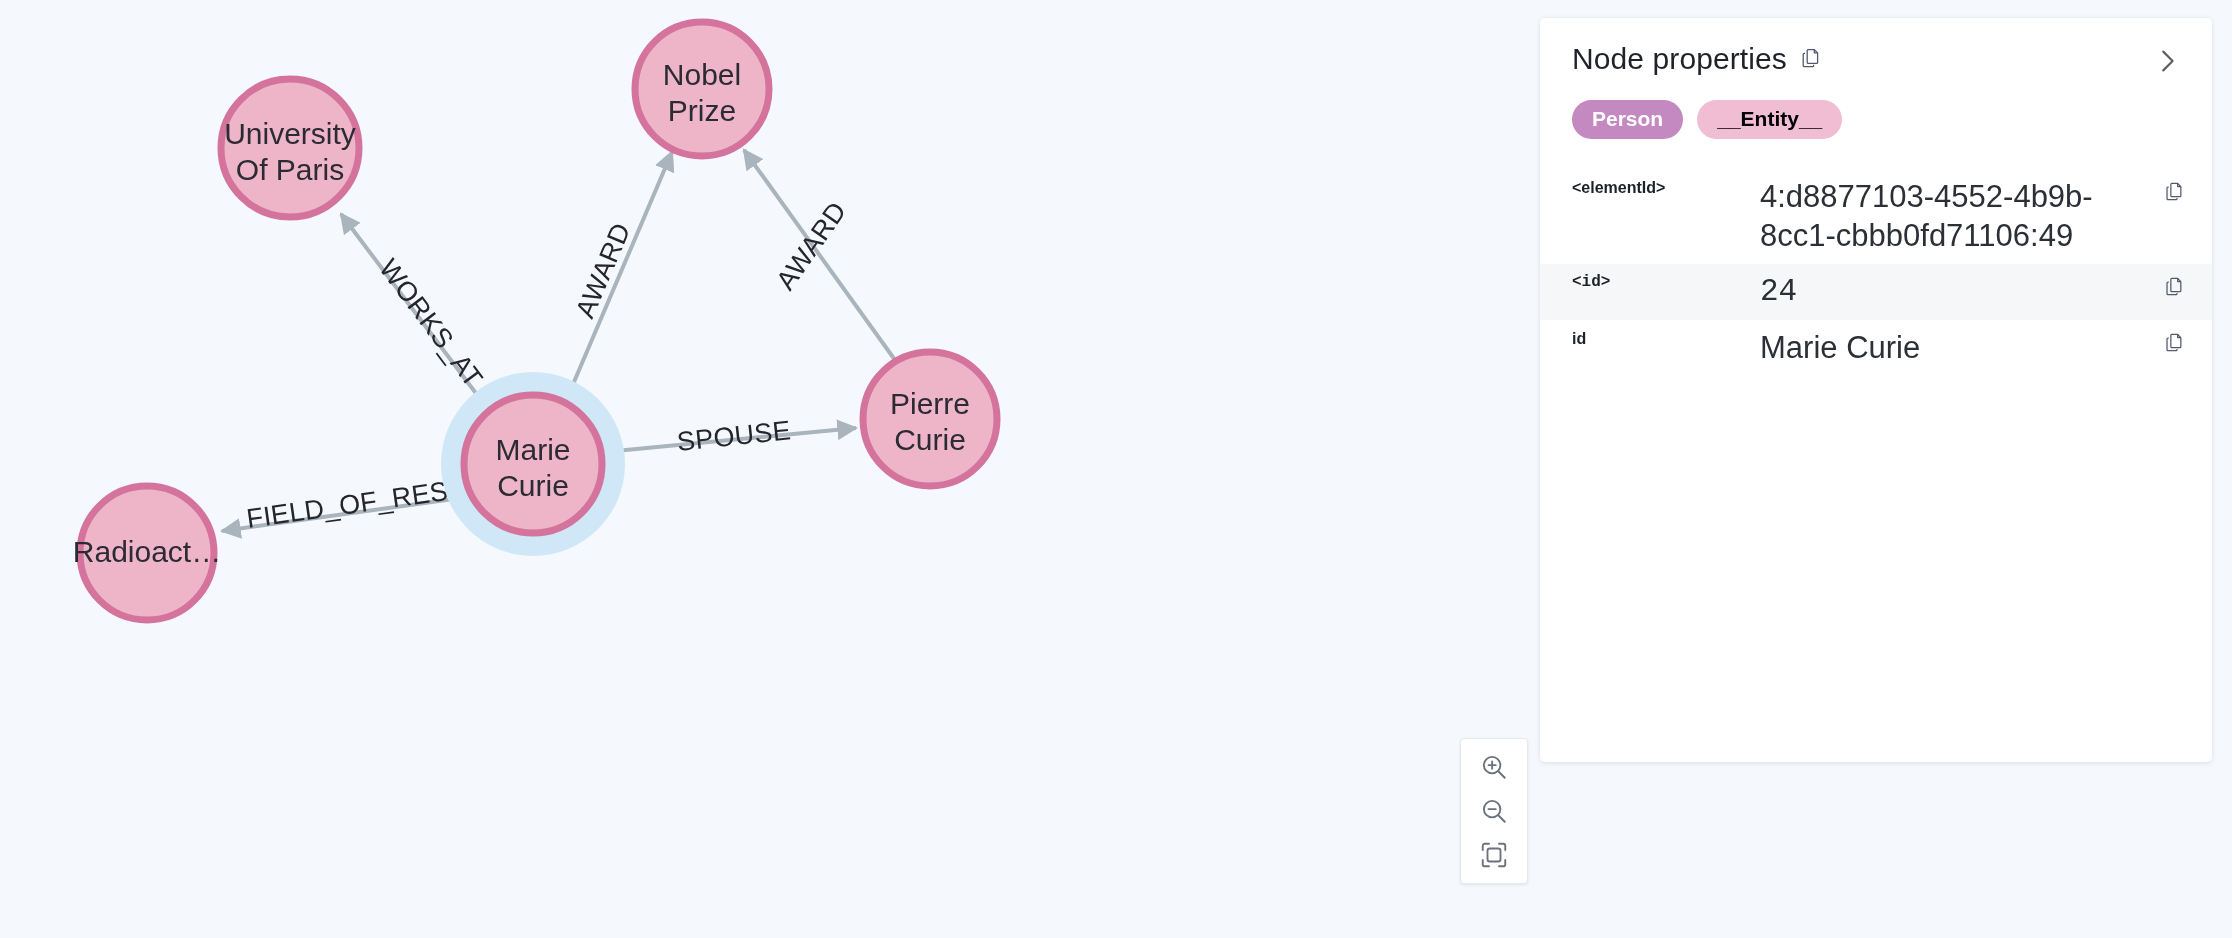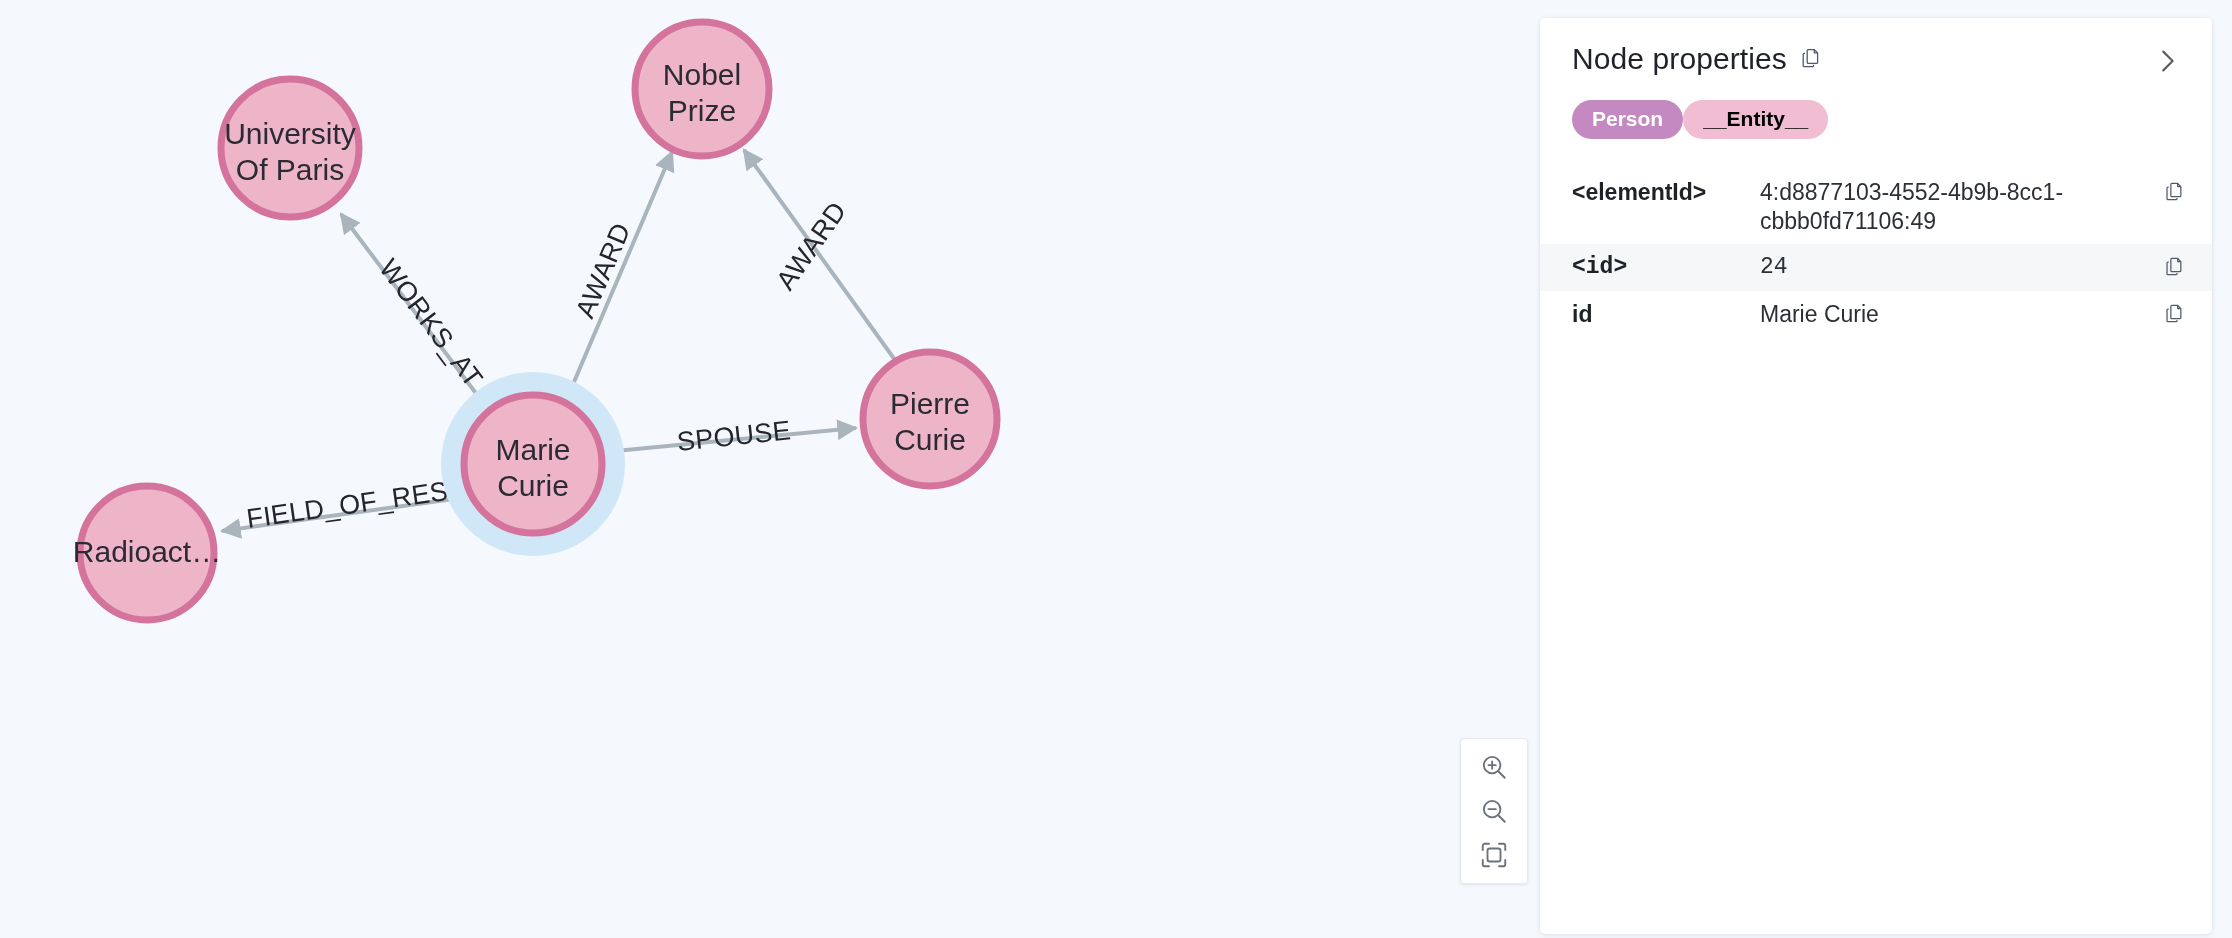--- a/index.html
+++ b/index.html
@@ -94,21 +94,21 @@
     border: 0;
   }
   .zoom-btn svg { display:block; }
 
   
   #props-panel {
     position: absolute;
     left: 1540px;
     top: 18px;
     width: 672px;
-    height: 916px;
+    height: 744px;
     background: #ffffff;
     border-radius: 5px;
     box-shadow: 0 1px 5px rgba(40,55,80,0.13);
     box-sizing: border-box;
     padding: 0;
     overflow: hidden;
   }
   #panel-header {
     display: flex;
     align-items: flex-start;
@@ -129,21 +129,21 @@
   }
   #panel-collapse {
     margin-left: auto;
     cursor: pointer;
     display: inline-flex;
     padding: 2px 2px 0 0;
   }
 
   #label-chips {
     display: flex;
-    gap: 0;
+    gap: 14px;
     padding: 24px 0 0 32px;
   }
   .chip {
     border-radius: 999px;
     padding: 7px 20px 9px 20px;
     font-size: 21px;
     font-weight: bold;
     line-height: 1.1;
     white-space: nowrap;
   }
@@ -158,29 +158,29 @@
     display: flex;
     align-items: flex-start;
     padding: 9px 26px 9px 32px;
     box-sizing: border-box;
     min-height: 44px;
   }
   .prop-row.alt { background: #f6f7f8; font-family: Liberation Mono, monospace; }
   .prop-key {
     width: 188px;
     flex: 0 0 188px;
-    font-size: 23px;
+    font-size: 16px;
     font-weight: bold;
     color: #1d2128;
     line-height: 1.24;
     word-break: break-word;
   }
   .prop-val {
     flex: 1 1 auto;
-    font-size: 23px;
+    font-size: 31px;
     color: #2b2f36;
     line-height: 1.24;
     word-break: break-word;
     padding-right: 16px;
   }
   .prop-copy {
     flex: 0 0 auto;
     cursor: pointer;
     margin-top: 2px;
     display: inline-flex;

